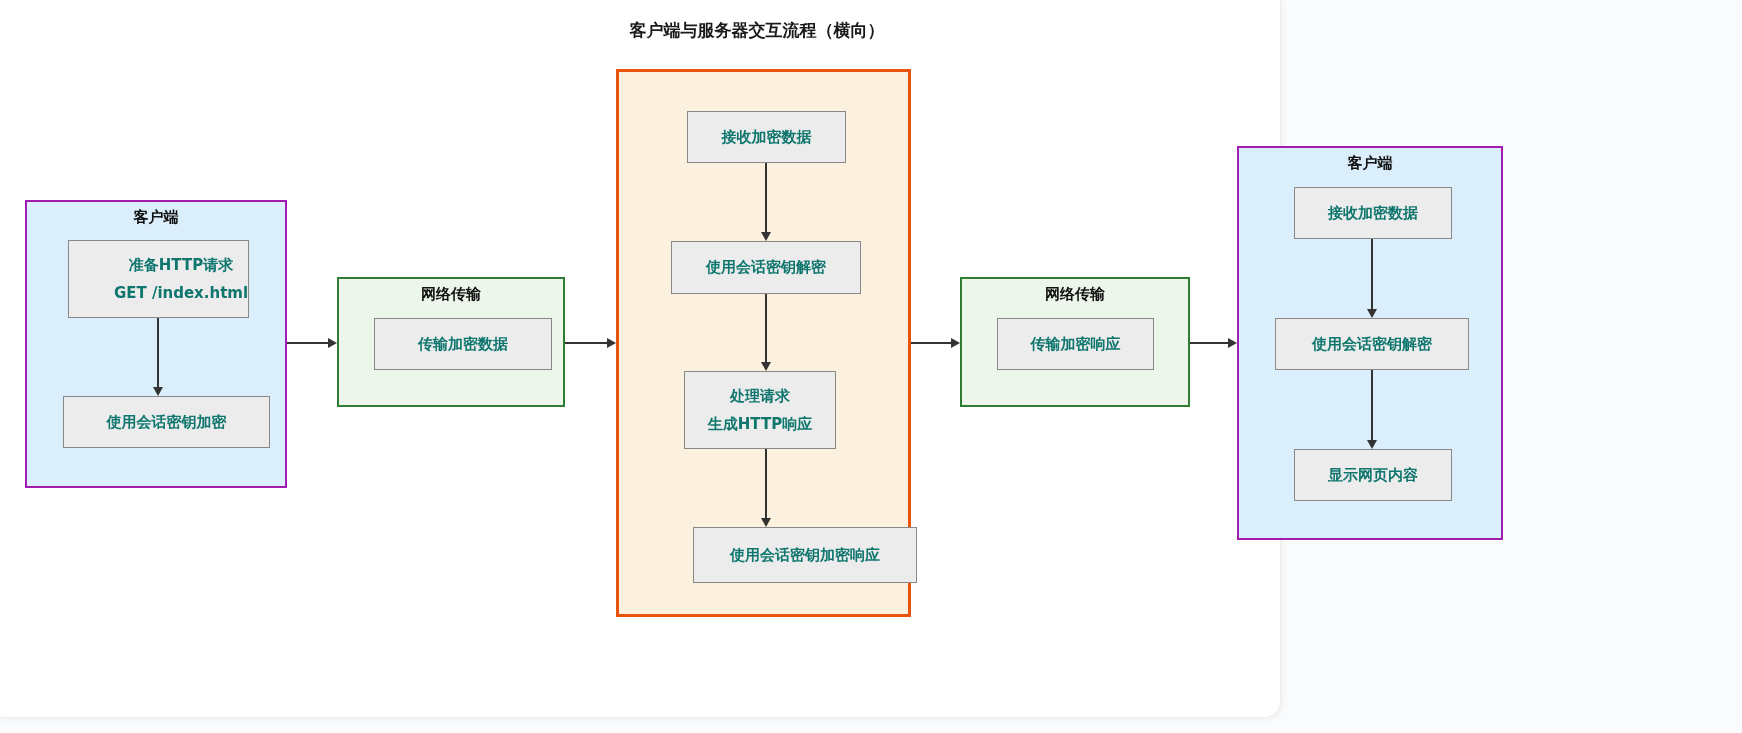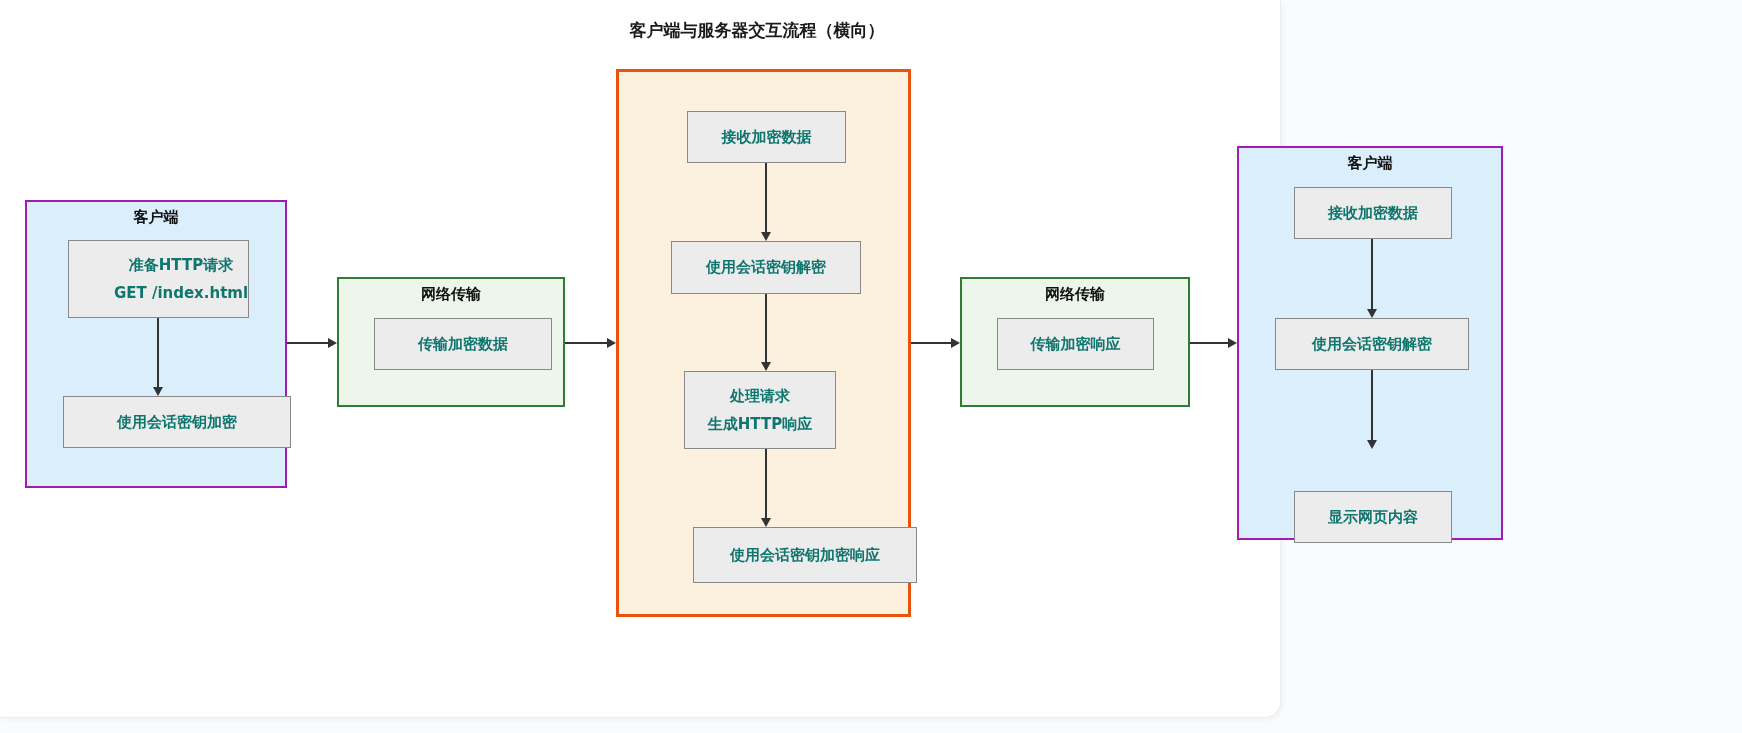--- a/index.html
+++ b/index.html
@@ -63,21 +63,21 @@
 
 <div class="diagram-title">客户端与服务器交互流程（横向）</div>
 
 <div class="container client" style="left:25px; top:200px; width:262px; height:288px;">
   <div class="clabel">客户端</div>
   <div class="node" style="left:41px; top:38px; width:181px; height:78px;padding-left:45px;">
     <span>准备HTTP请求</span>
     <span>GET /index.html</span>
   </div>
   <div class="arrow-v" style="left:130px; top:116px; height:69px;"></div>
-  <div class="node" style="left:36px; top:194px; width:228px; height:52px;">
+  <div class="node" style="left:36px; top:194px; width:207px; height:52px;">
     <span>使用会话密钥加密</span>
   </div>
 </div>
 
 <div class="arrow-h" style="left:287px; width:41px;"></div>
 
 <div class="container network" style="left:337px; top:277px; width:228px; height:130px;">
   <div class="clabel">网络传输</div>
   <div class="node" style="left:35px; top:39px; width:178px; height:52px;">
     <span>传输加密数据</span>
@@ -119,16 +119,16 @@
 <div class="container client" style="left:1237px; top:146px; width:266px; height:394px;">
   <div class="clabel">客户端</div>
   <div class="node" style="left:55px; top:39px; width:158px; height:52px;">
     <span>接收加密数据</span>
   </div>
   <div class="arrow-v" style="left:132px; top:91px; height:70px;"></div>
   <div class="node" style="left:36px; top:170px; width:194px; height:52px;">
     <span>使用会话密钥解密</span>
   </div>
   <div class="arrow-v" style="left:132px; top:222px; height:70px;"></div>
-  <div class="node" style="left:55px; top:301px; width:158px; height:52px;margin-top:42px;">
+  <div class="node" style="left:55px; top:301px; width:158px; height:52px;">
     <span>显示网页内容</span>
   </div>
 </div>
 
 </body></html>

